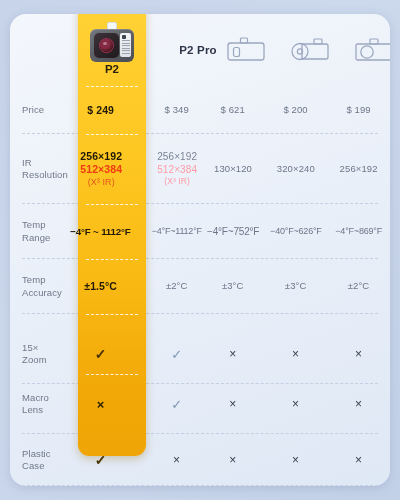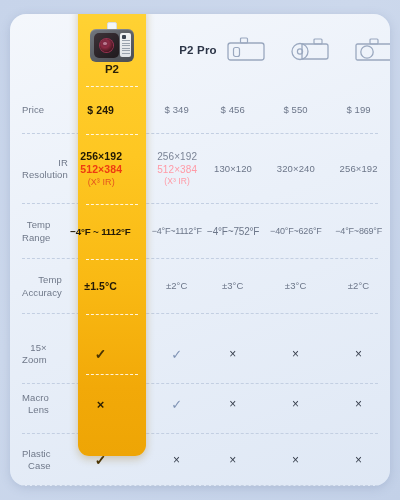--- a/index.html
+++ b/index.html
@@ -58,21 +58,21 @@
     text-align: center;
     height: 100%;
     font-size: 9.5px;
     color: #6c7689;
     letter-spacing: 0.1px;
     line-height: 1.35;
   }
   .cell.label {
     justify-content: flex-start;
     padding-left: 12px;
-    text-align: right;
+    text-align: left;
     font-size: 9.5px;
     color: #6f7889;
     line-height: 1.3;
   }
 
   
   .c-label { width: 58px; }
   .c-p2    { width: 68px; }
   .c-rest  { width: 63.5px; padding-left: 18px; }
 
@@ -325,22 +325,22 @@
           <rect x="3" y="7" width="36" height="16" rx="1.5" fill="none" stroke="#9aa8bf" stroke-width="1.3"></rect>
           <circle cx="14" cy="15" r="6.2" fill="none" stroke="#9aa8bf" stroke-width="1.3"></circle>
         </svg>
       </div>
     </div>
 
     <div class="row sep" style="top:72px;height:48px">
       <div class="cell label c-label">Price</div>
       <div class="cell c-p2 hl">$ 249</div>
       <div class="cell c-rest" style="width:68px">$ 349</div>
-      <div class="cell" style="width:64px">$ 456</div>
-      <div class="cell" style="width:64px">$ 550</div>
+      <div class="cell" style="width:64px">$ 621</div>
+      <div class="cell" style="width:64px">$ 200</div>
       <div class="cell" style="width:64px">$ 199</div>
     </div>
 
     <div class="row sep" style="top:120px;height:70px">
       <div class="cell label c-label">
         <span>
           <span>IR</span><br>
           <span>Resolution</span>
         </span>
       </div>

